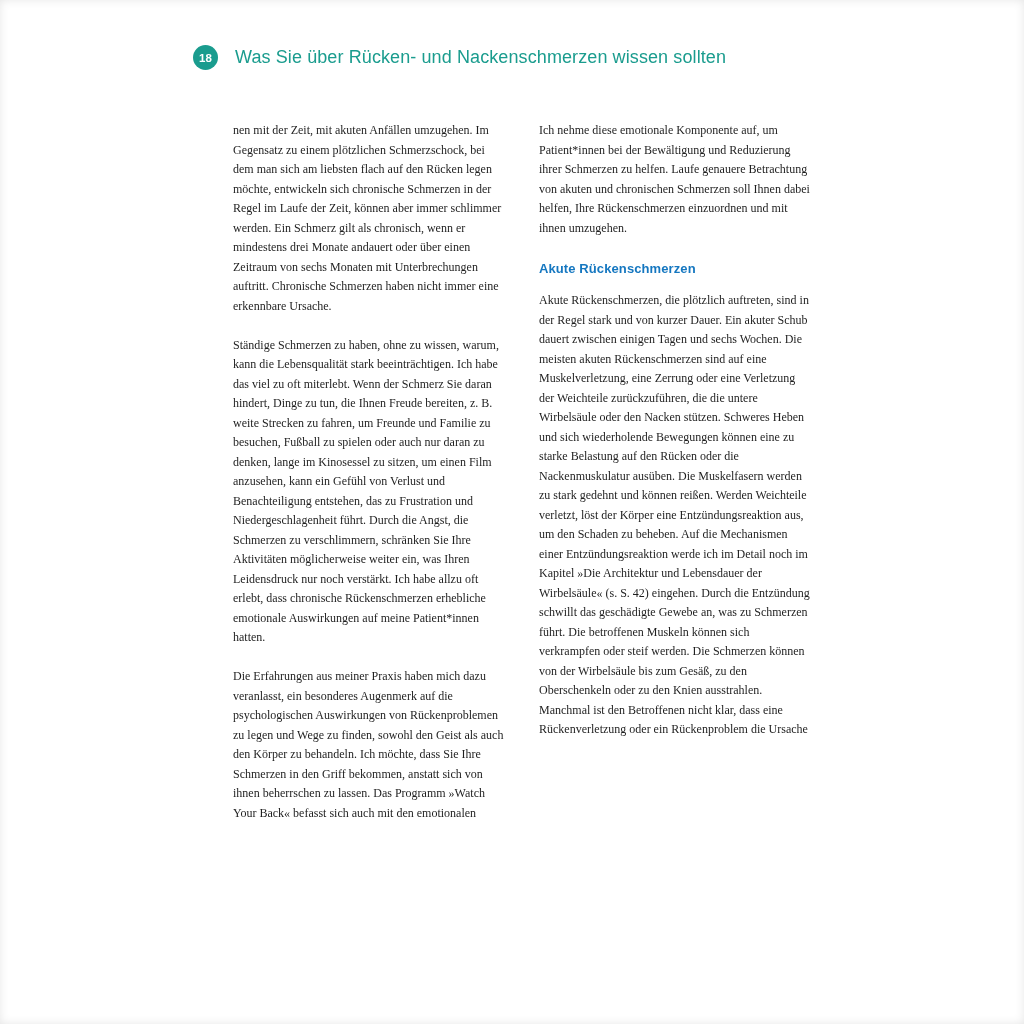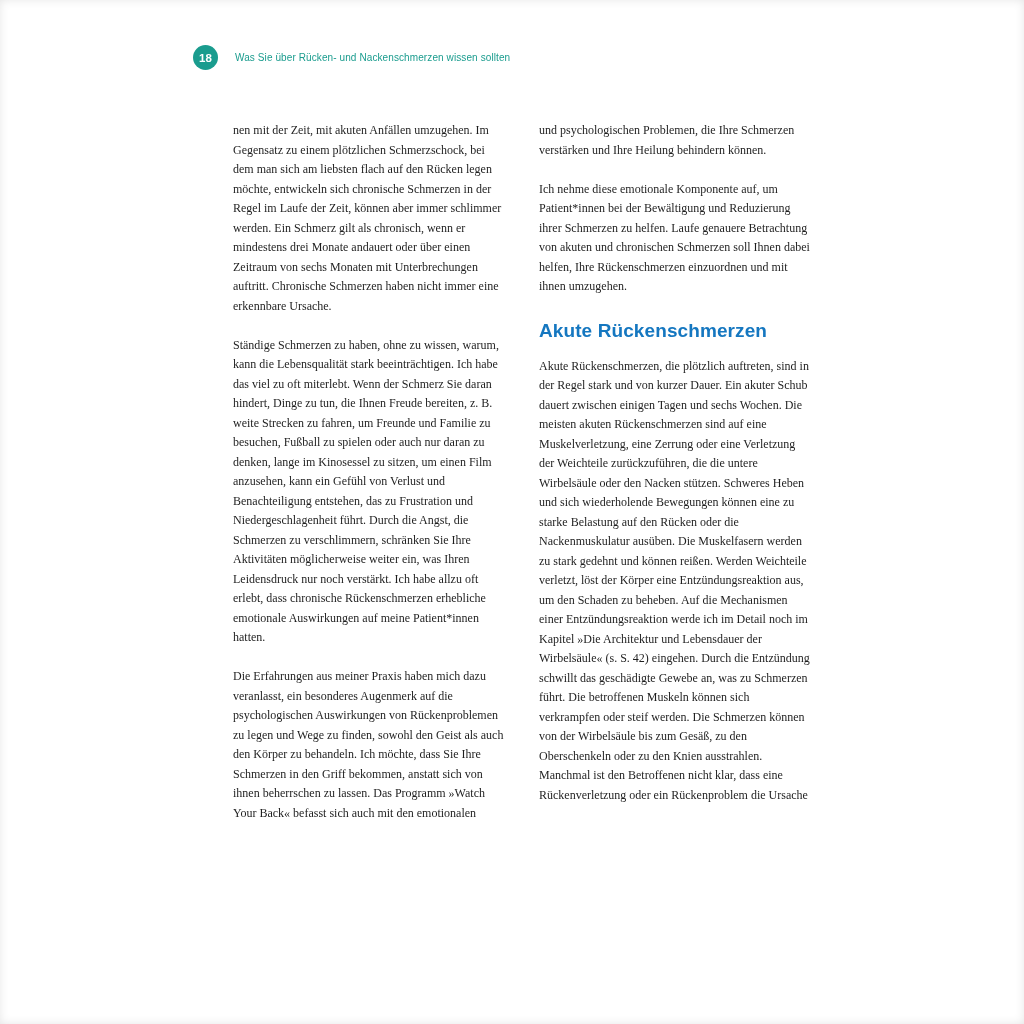--- a/index.html
+++ b/index.html
@@ -30,21 +30,21 @@
     color: #ffffff;
     font-family: "Liberation Sans", sans-serif;
     font-size: 11.5px;
     font-weight: bold;
     display: flex; align-items: center; justify-content: center;
     flex: 0 0 auto;
   }
   .header-title {
     margin-left: 17px;
     font-family: "Liberation Sans", sans-serif;
-    font-size: 10px;
+    font-size: 18px;
     color: var(--teal, #1a9c8e);
     letter-spacing: 0.1px;
   }
   .columns {
     position: absolute;
     left: 233px; top: 121px;
     width: 580px;
     display: flex;
     gap: 33px;
   }
@@ -53,21 +53,21 @@
     font-size: 12px;
     line-height: 19.5px;
     margin: 0 0 19.5px 0;
     text-align: left;
     -webkit-hyphens: auto;
     hyphens: auto;
   }
   .section-heading {
     font-family: "Liberation Sans", sans-serif;
     font-weight: bold;
-    font-size: 19px;
+    font-size: 13px;
     color: var(--blue, #1577c0);
     margin: 23px 0 15px 0;
     letter-spacing: 0.1px;
   }
 </style>
 </head>
 <body>
 
 <div class="page">
 
@@ -80,21 +80,20 @@
 
   <div class="columns">
 
     <div class="col">
       <p>nen mit der Zeit, mit akuten Anfällen umzugehen. Im Gegensatz zu einem plötzlichen Schmerzschock, bei dem man sich am liebsten flach auf den Rücken legen möchte, entwickeln sich chronische Schmerzen in der Regel im Laufe der Zeit, können aber immer schlimmer werden. Ein Schmerz gilt als chronisch, wenn er mindestens drei Monate andauert oder über einen Zeitraum von sechs Monaten mit Unterbrechungen auftritt. Chronische Schmerzen haben nicht immer eine erkennbare Ursache.</p>
       <p>Ständige Schmerzen zu haben, ohne zu wissen, warum, kann die Lebensqualität stark beeinträchtigen. Ich habe das viel zu oft miterlebt. Wenn der Schmerz Sie daran hindert, Dinge zu tun, die Ihnen Freude bereiten, z. B. weite Strecken zu fahren, um Freunde und Familie zu besuchen, Fußball zu spielen oder auch nur daran zu denken, lange im Kinosessel zu sitzen, um einen Film anzusehen, kann ein Gefühl von Verlust und Benachteiligung entstehen, das zu Frustration und Niedergeschlagenheit führt. Durch die Angst, die Schmerzen zu verschlimmern, schränken Sie Ihre Aktivitäten möglicherweise weiter ein, was Ihren Leidensdruck nur noch verstärkt. Ich habe allzu oft erlebt, dass chronische Rückenschmerzen erhebliche emotionale Auswirkungen auf meine Patient*innen hatten.</p>
       <p>Die Erfahrungen aus meiner Praxis haben mich dazu veranlasst, ein besonderes Augenmerk auf die psychologischen Auswirkungen von Rückenproblemen zu legen und Wege zu finden, sowohl den Geist als auch den Körper zu behandeln. Ich möchte, dass Sie Ihre Schmerzen in den Griff bekommen, anstatt sich von ihnen beherrschen zu lassen. Das Programm »Watch Your Back« befasst sich auch mit den emotionalen</p>
     </div>
 
     <div class="col">
-      <p>und psychologischen Problemen, die Ihre Schmerzen verstärken und Ihre Heilung behindern können.</p>
       <p>Ich nehme diese emotionale Komponente auf, um Patient*innen bei der Bewältigung und Reduzierung ihrer Schmerzen zu helfen. Laufe genauere Betrachtung von akuten und chronischen Schmerzen soll Ihnen dabei helfen, Ihre Rückenschmerzen einzuordnen und mit ihnen umzugehen.</p>
       <h2 class="section-heading">Akute Rückenschmerzen</h2>
       <p>Akute Rückenschmerzen, die plötzlich auftreten, sind in der Regel stark und von kurzer Dauer. Ein akuter Schub dauert zwischen einigen Tagen und sechs Wochen. Die meisten akuten Rückenschmerzen sind auf eine Muskelverletzung, eine Zerrung oder eine Verletzung der Weichteile zurückzuführen, die die untere Wirbelsäule oder den Nacken stützen. Schweres Heben und sich wiederholende Bewegungen können eine zu starke Belastung auf den Rücken oder die Nackenmuskulatur ausüben. Die Muskelfasern werden zu stark gedehnt und können reißen. Werden Weichteile verletzt, löst der Körper eine Entzündungsreaktion aus, um den Schaden zu beheben. Auf die Mechanismen einer Entzündungsreaktion werde ich im Detail noch im Kapitel »Die Architektur und Lebensdauer der Wirbelsäule« (s. S. 42) eingehen. Durch die Entzündung schwillt das geschädigte Gewebe an, was zu Schmerzen führt. Die betroffenen Muskeln können sich verkrampfen oder steif werden. Die Schmerzen können von der Wirbelsäule bis zum Gesäß, zu den Oberschenkeln oder zu den Knien ausstrahlen. Manchmal ist den Betroffenen nicht klar, dass eine Rückenverletzung oder ein Rückenproblem die Ursache</p>
     </div>
 
   </div>
 
 </div>
 
 </body></html>

